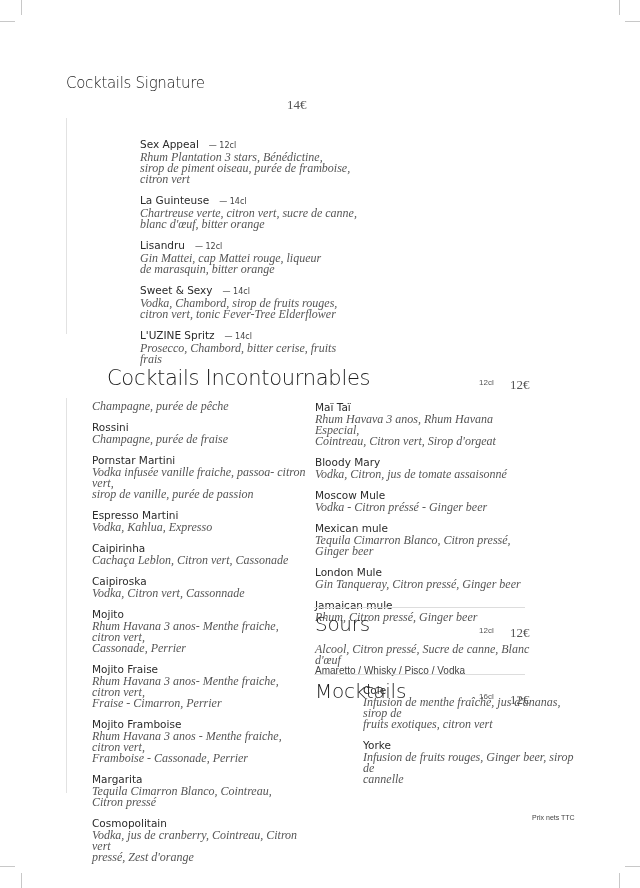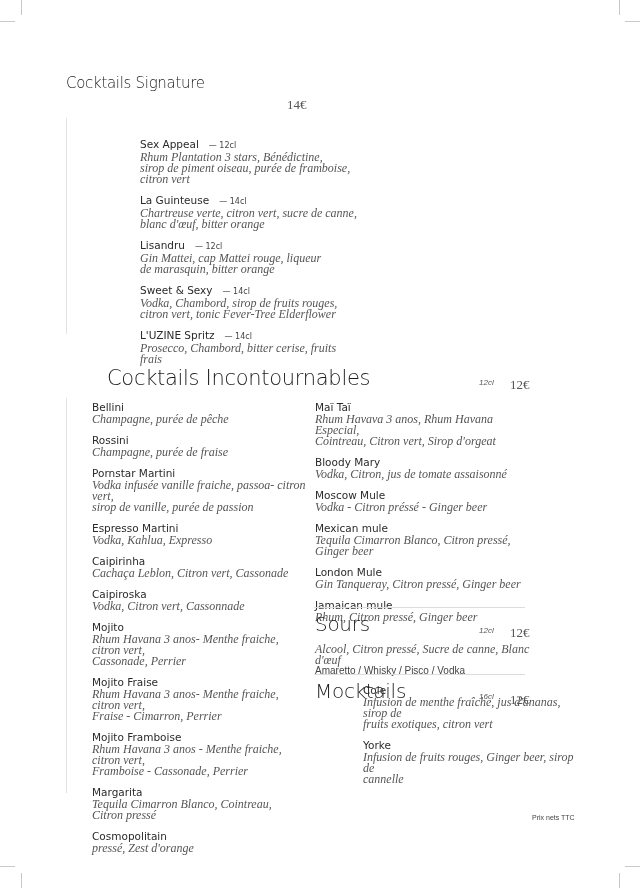--- a/index.html
+++ b/index.html
@@ -1,20 +1,20 @@
 <!DOCTYPE html>
 <html><head>
 <meta charset="utf-8">
 <style>
   html, body { margin: 0; padding: 0; background: #ffffff; }
   body { width: 640px; height: 888px; position: relative; overflow: hidden; font-family: "Liberation Sans", sans-serif; color: #2a2a2a; }
   .crop { position: absolute; background: #c8c8c8; }
   .sec-title { position: absolute; font-family: "DejaVu Sans", sans-serif; font-weight: 300; color: #1c1c1c; letter-spacing: -0.3px; white-space: nowrap; }
   .price { position: absolute; font-family: "Liberation Serif", serif; font-size: 13px; color: #555; white-space: nowrap; }
-  .vol { position: absolute; font-family: "Liberation Sans", sans-serif; font-size: 8px; color: #555; white-space: nowrap; font-style: italic; }
+  .vol { position: absolute; font-family: "Liberation Sans", sans-serif; font-size: 8px; color: #555; white-space: nowrap; }
   .vline { position: absolute; width: 1px; background: #e2e2e2; }
   .hline { position: absolute; height: 1px; background: #dddddd; }
   .list { position: absolute; }
   .item { margin-bottom: 9px; }
   .name { font-family: "DejaVu Sans", sans-serif; font-size: 10.5px; color: #2a2a2a; line-height: 13px; white-space: nowrap; }
   .name .size { font-size: 8px; color: #444; margin-left: 6px; }
   .desc { font-family: "Liberation Serif", serif; font-size: 12px; color: #555; line-height: 11px; font-style: italic; }
   .sub { font-family: "Liberation Sans", sans-serif; font-size: 10px; color: #444; line-height: 10px; }
   .footer { position: absolute; font-family: "Liberation Sans", sans-serif; font-size: 7px; color: #444; white-space: nowrap; }
 </style>
@@ -63,21 +63,20 @@
     </div>
 </section>
 
 <section>
   <div class="sec-title" style="left:66px;top:366px;font-size:21px;margin-left:41px;">Cocktails Incontournables</div>
   <div class="vol" style="left:479px;top:378px;">12cl</div>
   <div class="price" style="left:510px;top:377px;">12€</div>
   <div class="vline" style="left:66px;top:398px;height:395px;"></div>
   <div class="list" id="inc-left" style="left:92px;top:401px;width:215px;">
       <div class="item">
-        <div class="name"><span>Bellini</span></div>
         <div class="desc">Champagne, purée de pêche</div>
       </div>
       <div class="item">
         <div class="name"><span>Rossini</span></div>
         <div class="desc">Champagne, purée de fraise</div>
       </div>
       <div class="item">
         <div class="name"><span>Pornstar Martini</span></div>
         <div class="desc">Vodka infusée vanille fraiche, passoa- citron vert,</div>
         <div class="desc">sirop de vanille, purée de passion</div>
@@ -109,20 +108,21 @@
         <div class="desc">Rhum Havana 3 anos - Menthe fraiche, citron vert,</div>
         <div class="desc">Framboise - Cassonade, Perrier</div>
       </div>
       <div class="item">
         <div class="name"><span>Margarita</span></div>
         <div class="desc">Tequila Cimarron Blanco, Cointreau,</div>
         <div class="desc">Citron pressé</div>
       </div>
       <div class="item">
         <div class="name"><span>Cosmopolitain</span></div>
+        <div class="desc">Vodka, jus de cranberry, Cointreau, Citron vert</div>
         <div class="desc">pressé, Zest d'orange</div>
       </div>
     </div>
   <div class="list" id="inc-right" style="left:315px;top:401px;width:215px;">
       <div class="item">
         <div class="name"><span>Maï Taï</span></div>
         <div class="desc">Rhum Havava 3 anos, Rhum Havana Especial,</div>
         <div class="desc">Cointreau, Citron vert, Sirop d'orgeat</div>
       </div>
       <div class="item">

